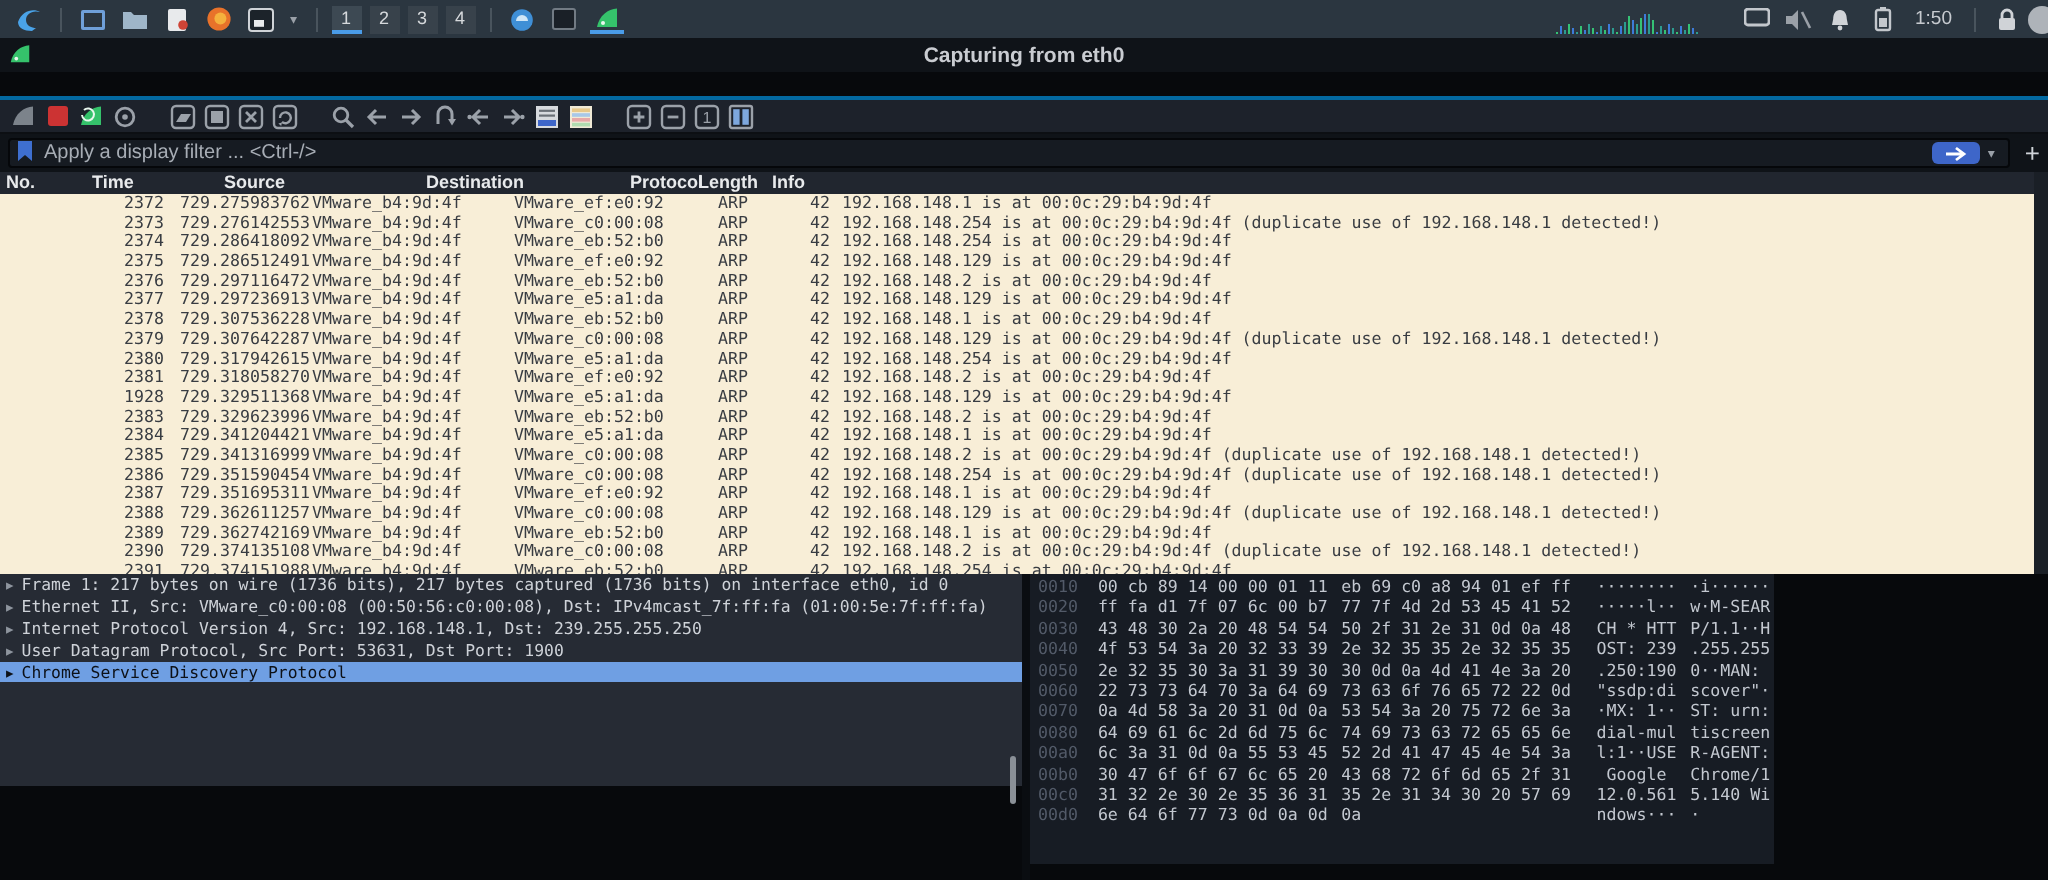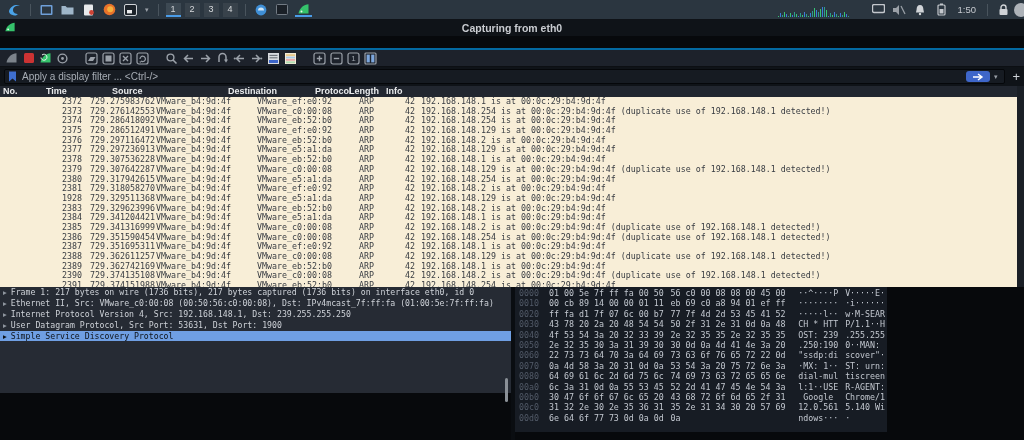--- a/index.html
+++ b/index.html
@@ -390,21 +390,21 @@
       </span>
       <span class="caret">▾</span>
     </div>
     <span class="plus-btn">+</span>
   </div>
 
   <div class="abs pkheader" id="pkheader">
       <span style="left: 3px;">No.</span>
       <span style="left: 46px;">Time</span>
       <span style="left: 112px;">Source</span>
-      <span style="left: 228px;">Destination</span>
+      <span style="left: 213px;">Destination</span>
       <span style="left: 315px;">Protocol</span>
       <span style="left: 349px;">Length</span>
       <span style="left: 386px;">Info</span>
     </div>
 
   <div class="abs pklist" id="pklist">
       <div class="pkrow">
         <span class="c-no">2372</span>
         <span class="c-time">729.275983762</span>
         <span class="c-src">VMware_b4:9d:4f</span>
@@ -585,30 +585,29 @@
         <span class="c-info">192.168.148.254 is at 00:0c:29:b4:9d:4f</span>
       </div>
     </div>
   <div class="abs pkscroll"></div>
 
   <div class="abs details" id="details">
       <div class="det-row"><span class="arr">▸</span><span>Frame 1: 217 bytes on wire (1736 bits), 217 bytes captured (1736 bits) on interface eth0, id 0</span></div>
       <div class="det-row"><span class="arr">▸</span><span>Ethernet II, Src: VMware_c0:00:08 (00:50:56:c0:00:08), Dst: IPv4mcast_7f:ff:fa (01:00:5e:7f:ff:fa)</span></div>
       <div class="det-row"><span class="arr">▸</span><span>Internet Protocol Version 4, Src: 192.168.148.1, Dst: 239.255.255.250</span></div>
       <div class="det-row"><span class="arr">▸</span><span>User Datagram Protocol, Src Port: 53631, Dst Port: 1900</span></div>
-      <div class="det-row selected"><span class="arr">▸</span><span>Simple Service Discovery Protocol</span></div>
+      <div class="det-row selected"><span class="arr">▸</span><span>Chrome Service Discovery Protocol</span></div>
     </div>
   <div class="abs det-scroll"></div>
   <div class="abs vsplit"></div>
 
   <div class="abs hexpane" id="hexpane">
-      <div class="hex-row"><span class="h-off">0000</span><span class="h-b1">01 00 5e 7f ff fa 00 50</span><span class="h-b2">56 c0 00 08 08 00 45 00</span><span class="h-a1">··^····P</span><span class="h-a2">V·····E·</span></div>
       <div class="hex-row"><span class="h-off">0010</span><span class="h-b1">00 cb 89 14 00 00 01 11</span><span class="h-b2">eb 69 c0 a8 94 01 ef ff</span><span class="h-a1">········</span><span class="h-a2">·i······</span></div>
       <div class="hex-row"><span class="h-off">0020</span><span class="h-b1">ff fa d1 7f 07 6c 00 b7</span><span class="h-b2">77 7f 4d 2d 53 45 41 52</span><span class="h-a1">·····l··</span><span class="h-a2">w·M-SEAR</span></div>
-      <div class="hex-row"><span class="h-off">0030</span><span class="h-b1">43 78 20 2a 20 48 54 54</span><span class="h-b2">50 2f 31 2e 31 0d 0a 48</span><span class="h-a1">CH * HTT</span><span class="h-a2">P/1.1··H</span></div>
+      <div class="hex-row"><span class="h-off">0030</span><span class="h-b1">43 48 30 2a 20 48 54 54</span><span class="h-b2">50 2f 31 2e 31 0d 0a 48</span><span class="h-a1">CH * HTT</span><span class="h-a2">P/1.1··H</span></div>
       <div class="hex-row"><span class="h-off">0040</span><span class="h-b1">4f 53 54 3a 20 32 33 39</span><span class="h-b2">2e 32 35 35 2e 32 35 35</span><span class="h-a1">OST: 239</span><span class="h-a2">.255.255</span></div>
       <div class="hex-row"><span class="h-off">0050</span><span class="h-b1">2e 32 35 30 3a 31 39 30</span><span class="h-b2">30 0d 0a 4d 41 4e 3a 20</span><span class="h-a1">.250:190</span><span class="h-a2">0··MAN: </span></div>
       <div class="hex-row"><span class="h-off">0060</span><span class="h-b1">22 73 73 64 70 3a 64 69</span><span class="h-b2">73 63 6f 76 65 72 22 0d</span><span class="h-a1">"ssdp:di</span><span class="h-a2">scover"·</span></div>
       <div class="hex-row"><span class="h-off">0070</span><span class="h-b1">0a 4d 58 3a 20 31 0d 0a</span><span class="h-b2">53 54 3a 20 75 72 6e 3a</span><span class="h-a1">·MX: 1··</span><span class="h-a2">ST: urn:</span></div>
       <div class="hex-row"><span class="h-off">0080</span><span class="h-b1">64 69 61 6c 2d 6d 75 6c</span><span class="h-b2">74 69 73 63 72 65 65 6e</span><span class="h-a1">dial-mul</span><span class="h-a2">tiscreen</span></div>
       <div class="hex-row"><span class="h-off">00a0</span><span class="h-b1">6c 3a 31 0d 0a 55 53 45</span><span class="h-b2">52 2d 41 47 45 4e 54 3a</span><span class="h-a1">l:1··USE</span><span class="h-a2">R-AGENT:</span></div>
       <div class="hex-row"><span class="h-off">00b0</span><span class="h-b1">30 47 6f 6f 67 6c 65 20</span><span class="h-b2">43 68 72 6f 6d 65 2f 31</span><span class="h-a1"> Google </span><span class="h-a2">Chrome/1</span></div>
       <div class="hex-row"><span class="h-off">00c0</span><span class="h-b1">31 32 2e 30 2e 35 36 31</span><span class="h-b2">35 2e 31 34 30 20 57 69</span><span class="h-a1">12.0.561</span><span class="h-a2">5.140 Wi</span></div>
       <div class="hex-row"><span class="h-off">00d0</span><span class="h-b1">6e 64 6f 77 73 0d 0a 0d</span><span class="h-b2">0a</span><span class="h-a1">ndows···</span><span class="h-a2">·</span></div>
     </div>

